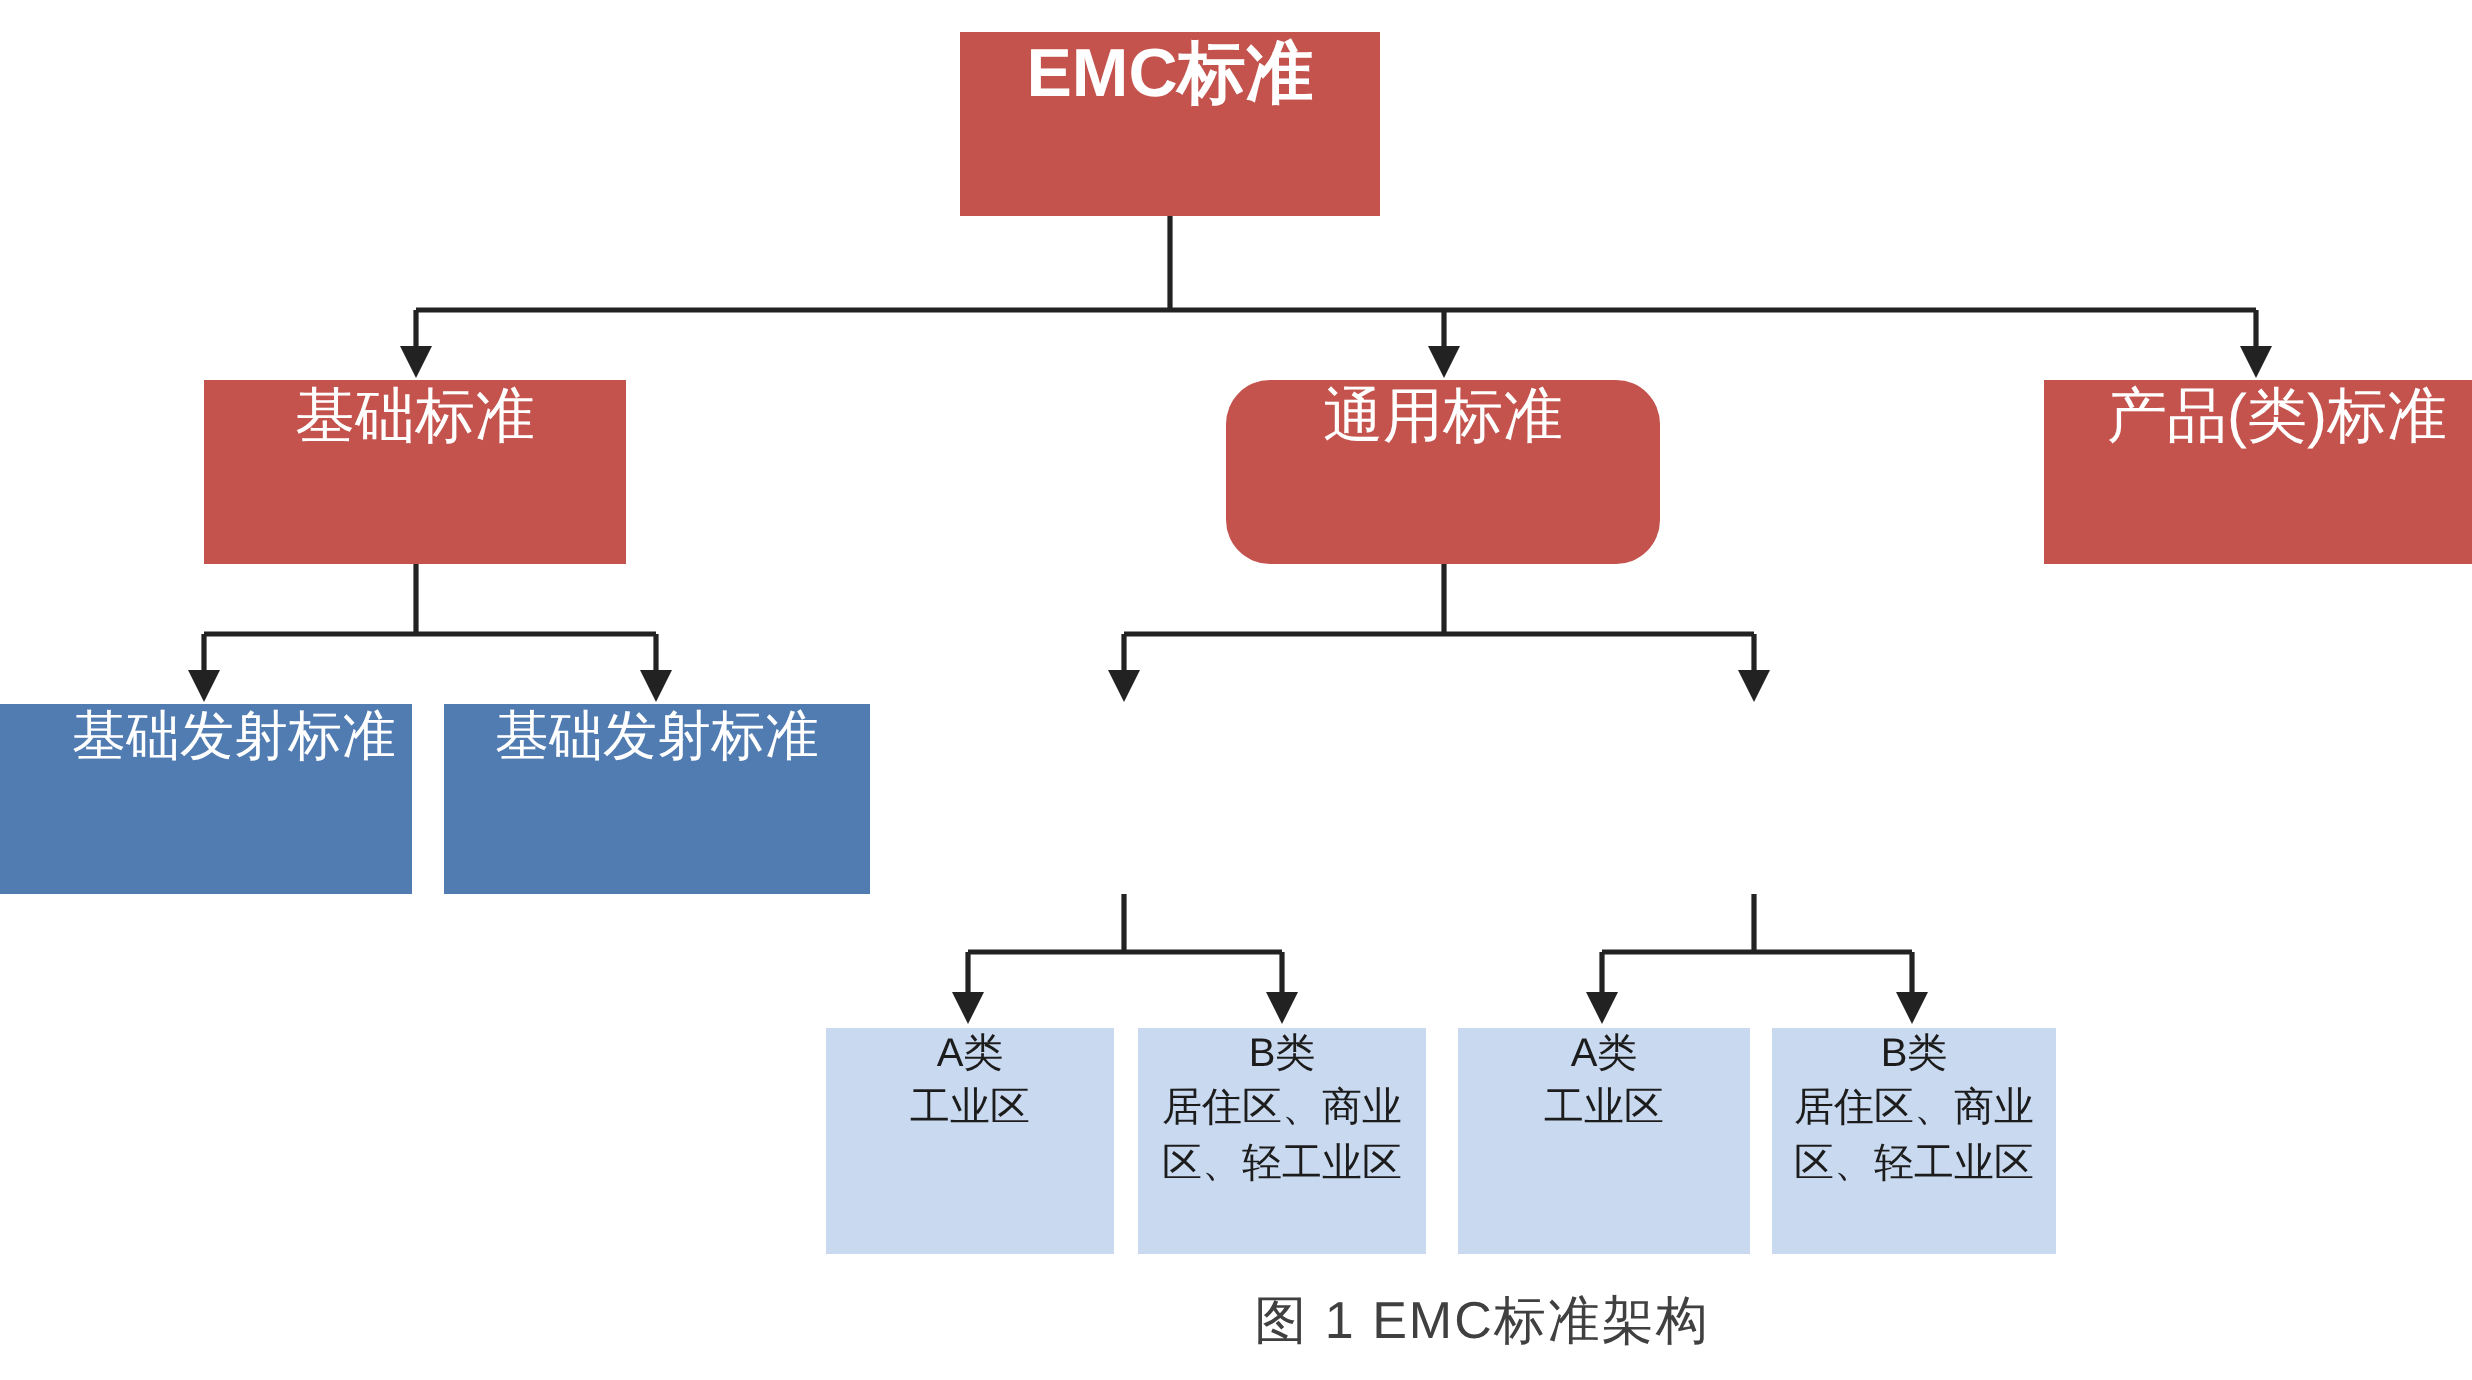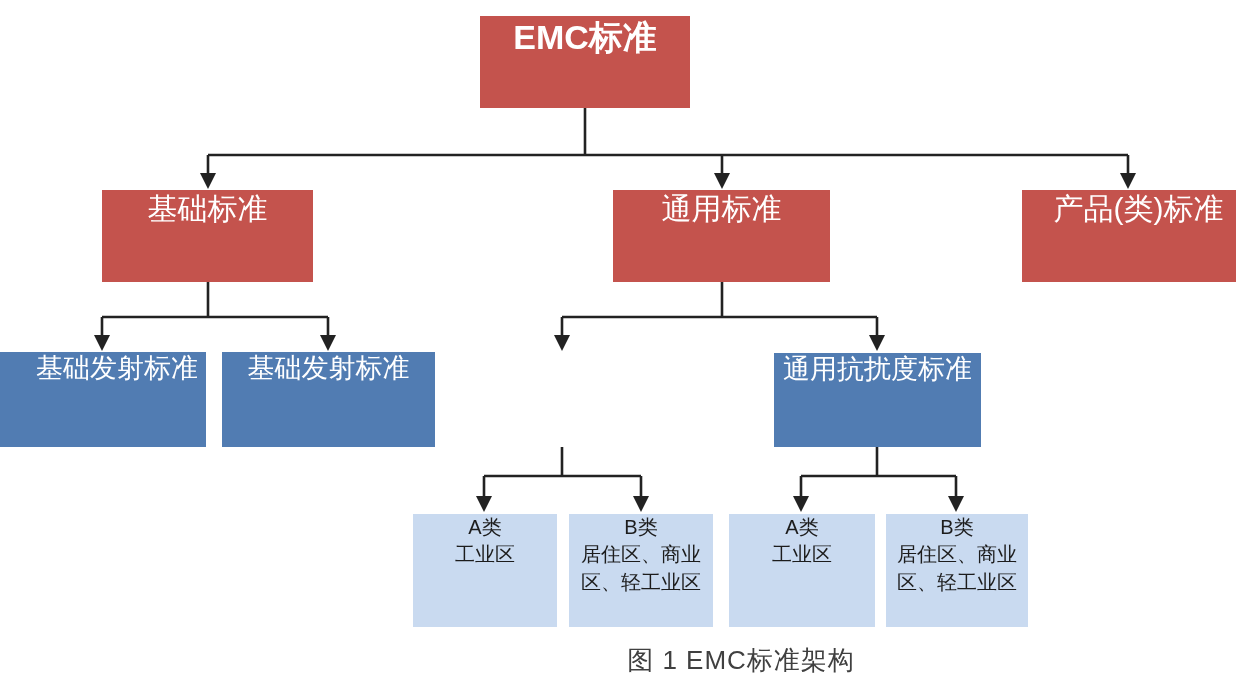--- a/index.html
+++ b/index.html
@@ -58,21 +58,21 @@
   }
   .light {
     background: var(--light_blue);
     color: var(--dark_text);
   }
   .light .t { font-size: 20px; line-height: 1.3; }
   .light .s { font-size: 20px; line-height: 1.4; padding: 0 6px; }
 
   #n-root              { left: 480px; top: 16px;  width: 210px; height: 92px; font-weight: bold; font-size: 34px; }
   #n-basic             { left: 102px; top: 190px; width: 211px; height: 92px; }
-  #n-generic           { left: 613px; top: 190px; width: 217px; height: 92px; }
+  #n-generic           { left: 613px; top: 190px; width: 217px; height: 92px; border-radius: 22px; }
   #n-product           { left: 1022px;top: 190px; width: 233px; height: 92px; }
   #n-basic-emission    { left: 0px;   top: 352px; width: 206px; height: 95px; padding-left: 28px; }
   #n-basic-immunity    { left: 222px; top: 352px; width: 213px; height: 95px; }
   #n-generic-emission  { left: 455px; top: 353px; width: 213px; height: 94px; }
   #n-generic-immunity  { left: 774px; top: 353px; width: 207px; height: 94px; }
   #n-ge-a              { left: 413px; top: 514px; width: 144px; height: 113px; }
   #n-ge-b              { left: 569px; top: 514px; width: 144px; height: 113px; }
   #n-gi-a              { left: 729px; top: 514px; width: 146px; height: 113px; }
   #n-gi-b              { left: 886px; top: 514px; width: 142px; height: 113px; }
 
@@ -129,23 +129,20 @@
   <div class="node red" id="n-product">
     <span>产品(类)标准</span>
   </div>
 
   <div class="node blue" id="n-basic-emission">
     <span>基础发射标准</span>
   </div>
   <div class="node blue" id="n-basic-immunity">
     <span>基础发射标准</span>
   </div>
-  <div class="node blue" id="n-generic-immunity">
-    <span>通用抗扰度标准</span>
-  </div>
 
   <div class="node light" id="n-ge-a">
     <span class="t">A类</span>
     <span class="s">工业区</span>
   </div>
   <div class="node light" id="n-ge-b">
     <span class="t">B类</span>
     <span class="s">居住区、商业区、轻工业区</span>
   </div>
   <div class="node light" id="n-gi-a">

